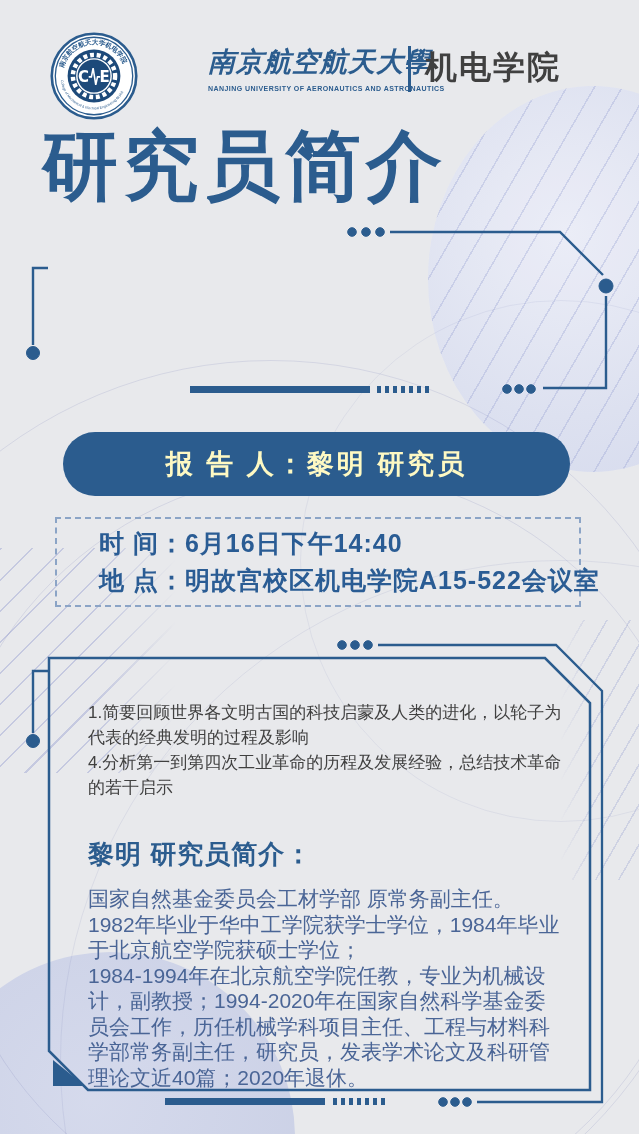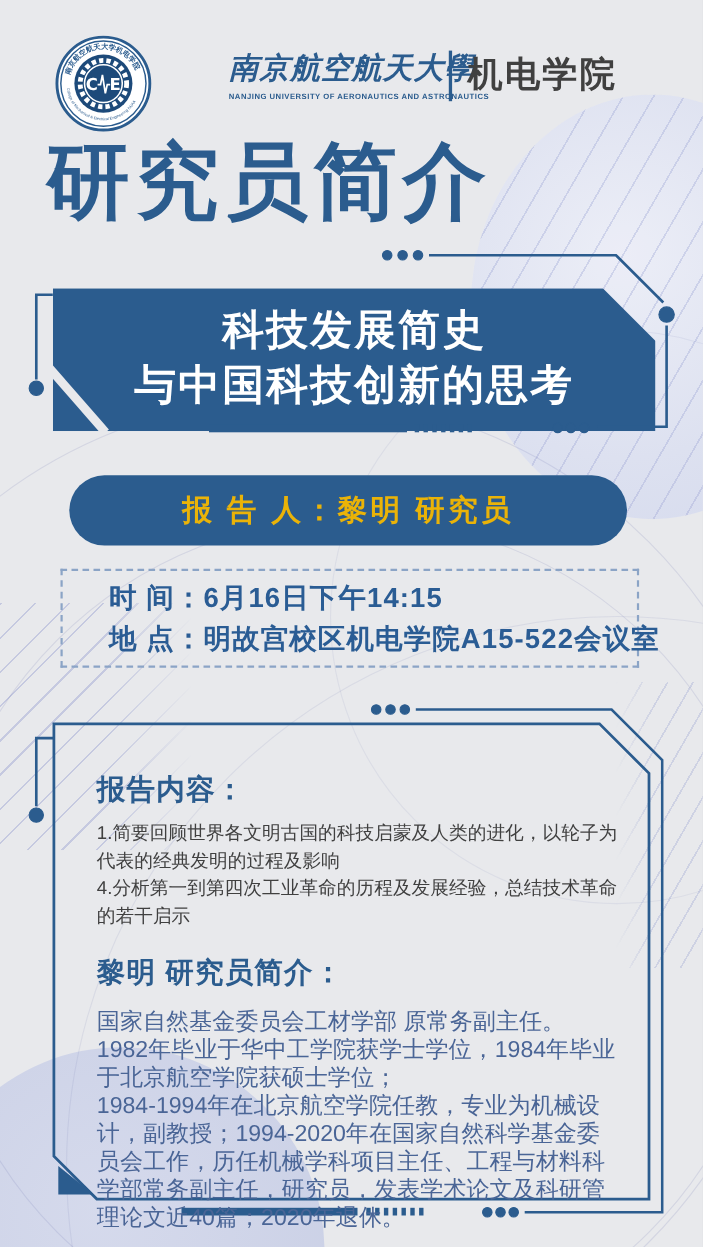--- a/index.html
+++ b/index.html
@@ -45,31 +45,31 @@
   
   .banner{position:absolute;left:48px;top:262px;width:548px;height:130px;background:#2b5c8e;
     clip-path:polygon(0 0,500px 0,548px 48px,548px 130px,0 130px);}
   .banner-text{position:absolute;left:0;top:0;width:100%;height:100%;display:flex;flex-direction:column;
     align-items:center;justify-content:center;gap:4px;}
   .banner-line{color:#ffffff;font-size:38px;font-weight:900;letter-spacing:2px;line-height:1.2;white-space:nowrap;}
 
   
   .pill{position:absolute;left:63px;top:432px;width:507px;height:64px;background:#2b5c8e;border-radius:32px;
     display:flex;align-items:center;justify-content:center;}
-  .pill-text{color:#eab308;font-size:27px;font-weight:900;letter-spacing:3px;white-space:nowrap;}
+  .pill-text{color:#fef9c3;font-size:27px;font-weight:900;letter-spacing:3px;white-space:nowrap;}
 
   
   .timebox{position:absolute;left:55px;top:517px;width:526px;height:90px;border:2px dashed #8ba4c6;
     box-sizing:border-box;display:flex;flex-direction:column;justify-content:center;padding-left:42px;gap:4px;}
   .tline{font-size:25px;font-weight:900;color:#2a5c94;letter-spacing:1px;white-space:nowrap;}
 
   
   .content-text{position:absolute;left:88px;top:700px;width:478px;}
   .sec-head{font-size:26px;font-weight:900;color:#2b5c8e;letter-spacing:1px;margin:0 0 10px 0;}
-  .sec-head2{margin-top:22px;}
+  .sec-head2{margin-top:37px;}
   .li{font-size:17px;color:#404040;line-height:25px;}
   .bio-line{font-size:21px;color:#4a6596;line-height:25.5px;}
   .bio-first{margin-top:14px;}
 
   svg.decor{position:absolute;left:0;top:0;pointer-events:none;}
   .z1{z-index:1;} .z2{z-index:2;} .z3{z-index:3;}
 </style>
 </head>
 <body>
 
@@ -104,34 +104,28 @@
     <div class="uni-block">
       <div class="uni-cn">南京航空航天大學</div>
       <div class="uni-en">NANJING UNIVERSITY OF AERONAUTICS AND ASTRONAUTICS</div>
     </div>
     <div class="hdr-divider"></div>
     <div class="college">机电学院</div>
   </div>
 
   <div class="kicker z3">研究员简介</div>
 
-  <div class="banner z1">
-    <div class="banner-text">
-      <div class="banner-line">科技发展简史</div>
-      <div class="banner-line">与中国科技创新的思考</div>
-    </div>
-  </div>
 
   <div class="pill z3">
     <span class="pill-text">报 告 人：黎明 研究员</span>
   </div>
 
   <div class="timebox z3">
     <div class="tline">
-      <span>时  间：</span><span>6月16日下午14:15</span>
+      <span>时  间：</span><span>6月16日下午14:40</span>
     </div>
     <div class="tline">
       <span>地  点：</span><span>明故宫校区机电学院A15-522会议室</span>
     </div>
   </div>
 
   <svg class="decor z2" width="639" height="1134" viewBox="0 0 639 1134">
     <g stroke="#2b5c8e" fill="#2b5c8e">
       <circle cx="352" cy="232" r="4.3"></circle>
         <circle cx="366" cy="232" r="4.3"></circle>
@@ -185,21 +179,20 @@
         <rect x="341" y="1098" width="4" height="7"></rect>
       <rect x="349" y="1098" width="4" height="7"></rect>
         <rect x="357" y="1098" width="4" height="7"></rect>
       <rect x="365" y="1098" width="4" height="7"></rect>
         <rect x="373" y="1098" width="4" height="7"></rect>
       <rect x="381" y="1098" width="4" height="7"></rect>
     </g>
   </svg>
 
   <div class="content-text z3">
-    <div class="sec-head">报告内容：</div>
     <div>
       <div class="li">1.简要回顾世界各文明古国的科技启蒙及人类的进化，以轮子为代表的经典发明的过程及影响</div>
       <div class="li">4.分析第一到第四次工业革命的历程及发展经验，总结技术革命的若干启示</div>
     </div>
     <div class="sec-head sec-head2">黎明 研究员简介：</div>
     <div>
       <div class="bio-line bio-first">国家自然基金委员会工材学部 原常务副主任。</div>
       <div class="bio-line">1982年毕业于华中工学院获学士学位，1984年毕业于北京航空学院获硕士学位；</div>
       <div class="bio-line">1984-1994年在北京航空学院任教，专业为机械设计，副教授；1994-2020年在国家自然科学基金委员会工作，历任机械学科项目主任、工程与材料科学部常务副主任，研究员，发表学术论文及科研管理论文近40篇；2020年退休。</div>
     </div>

